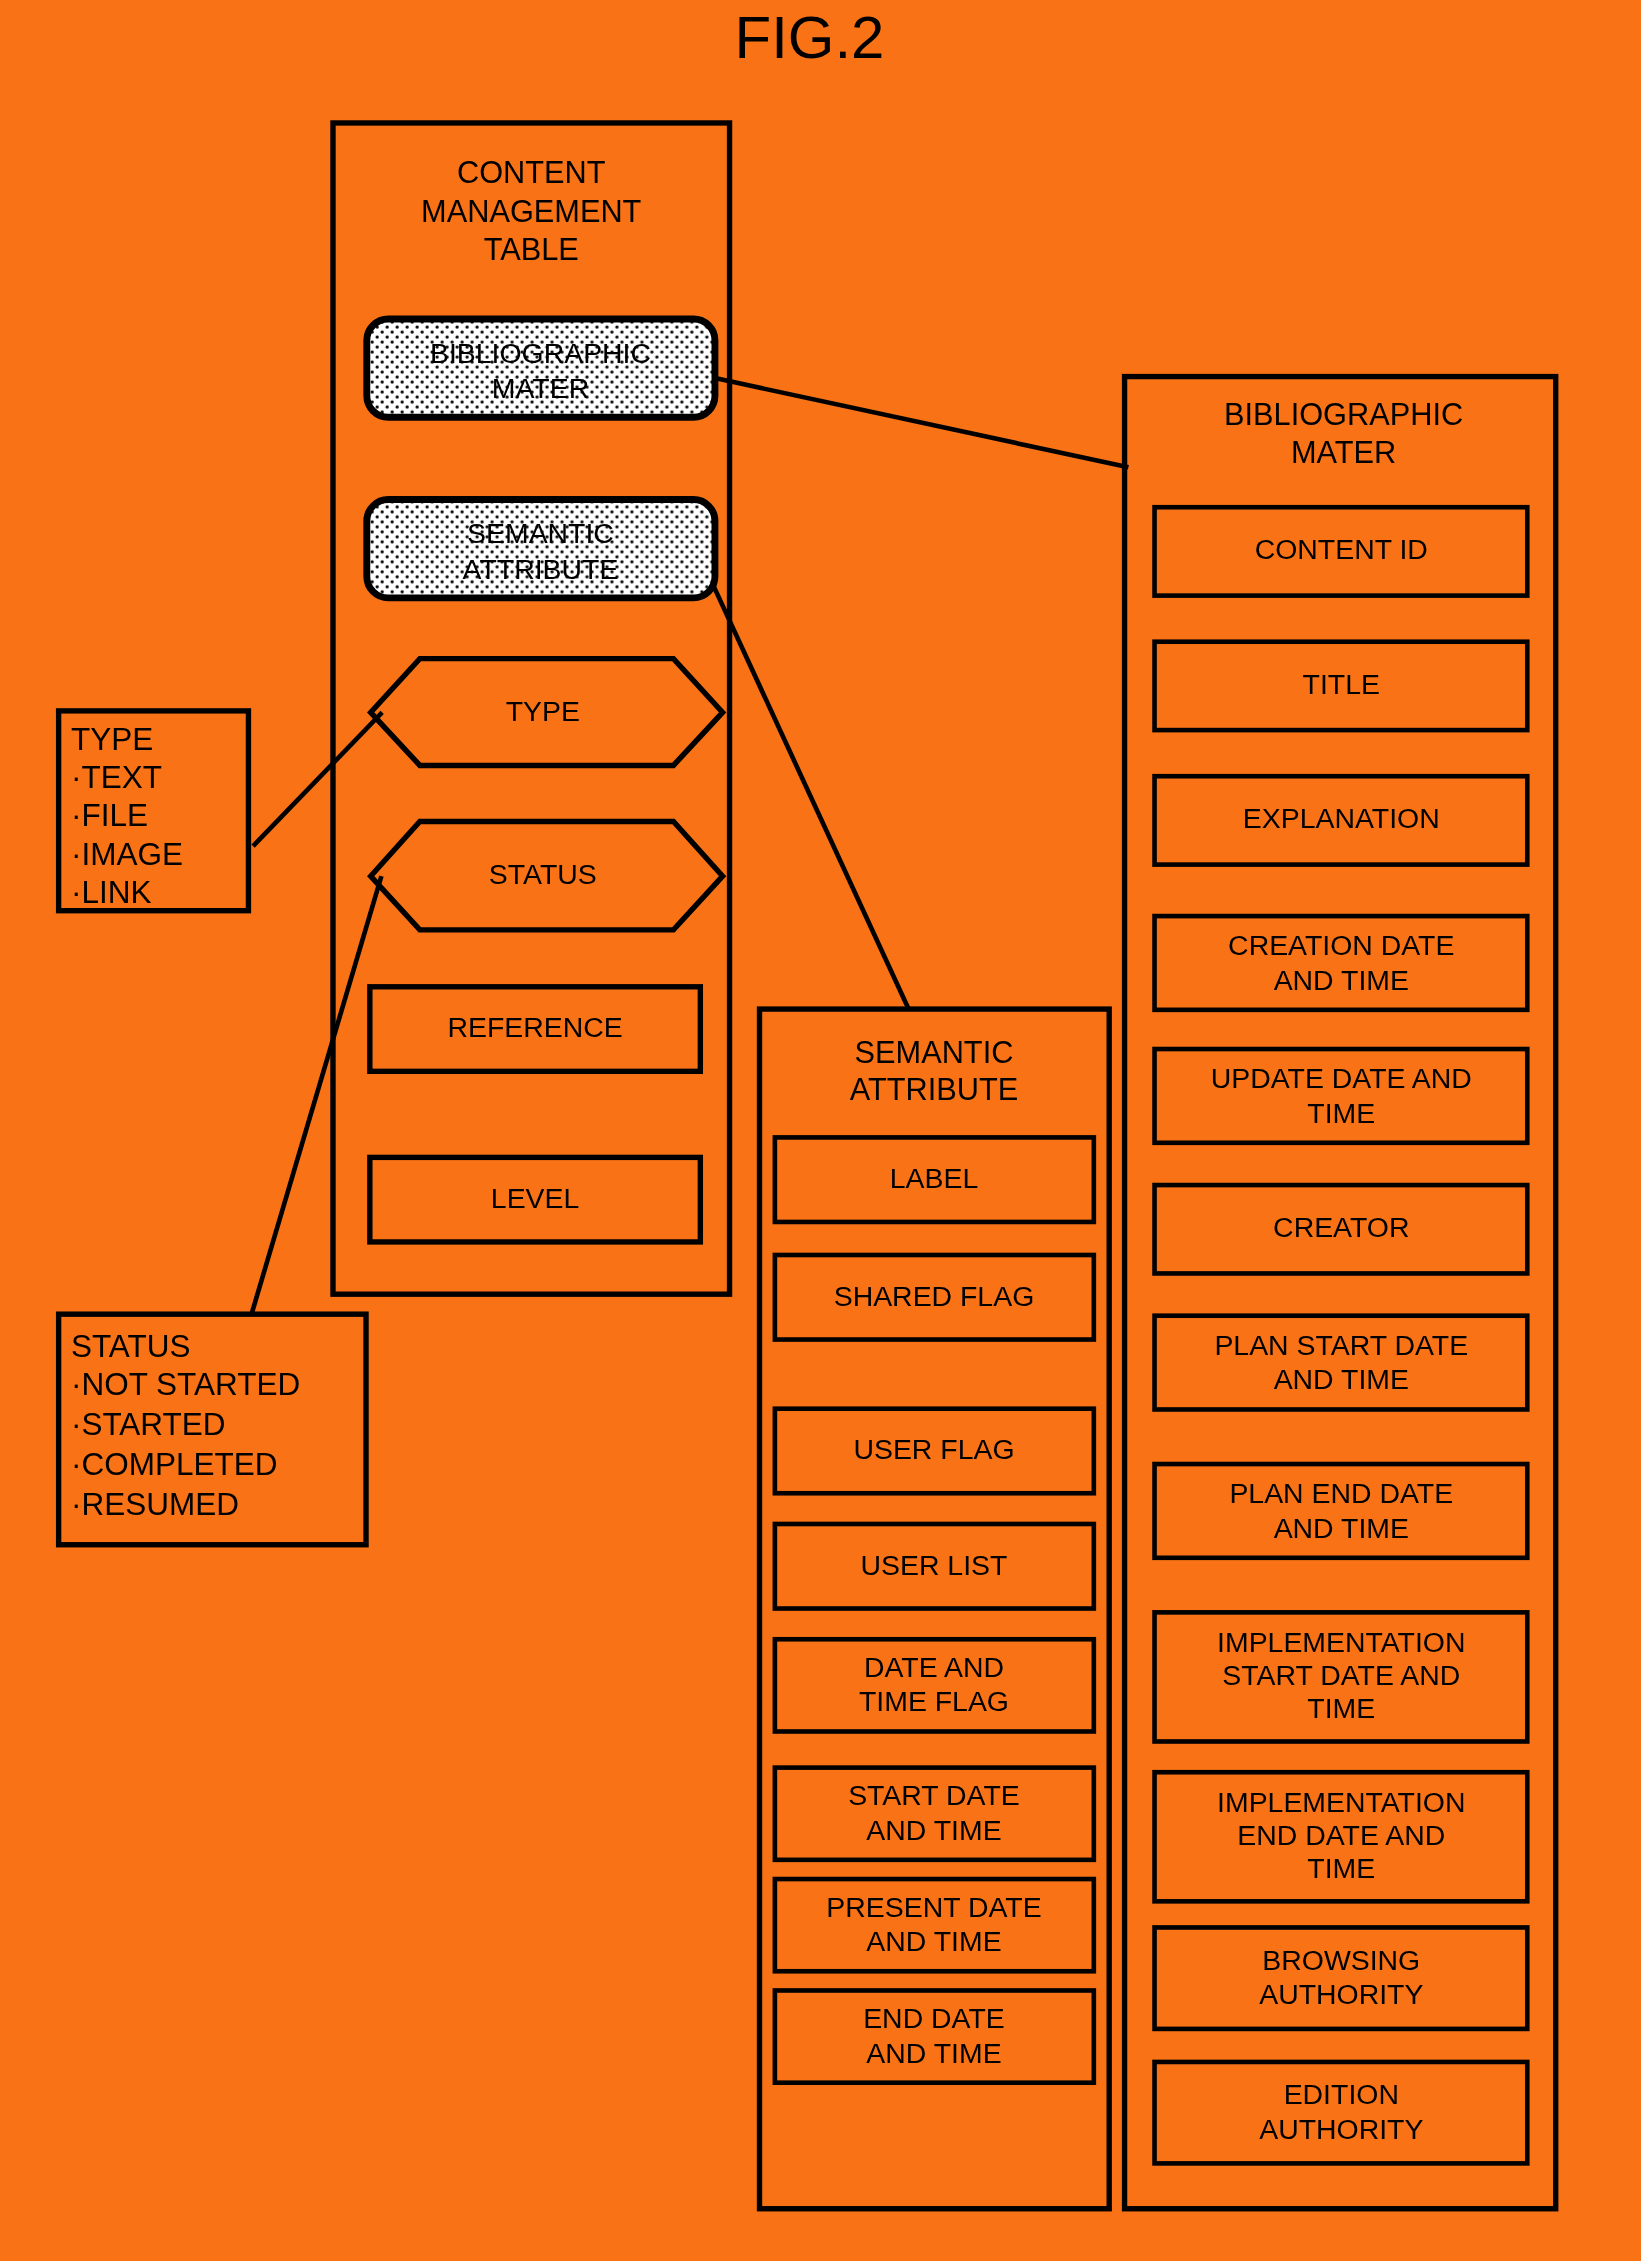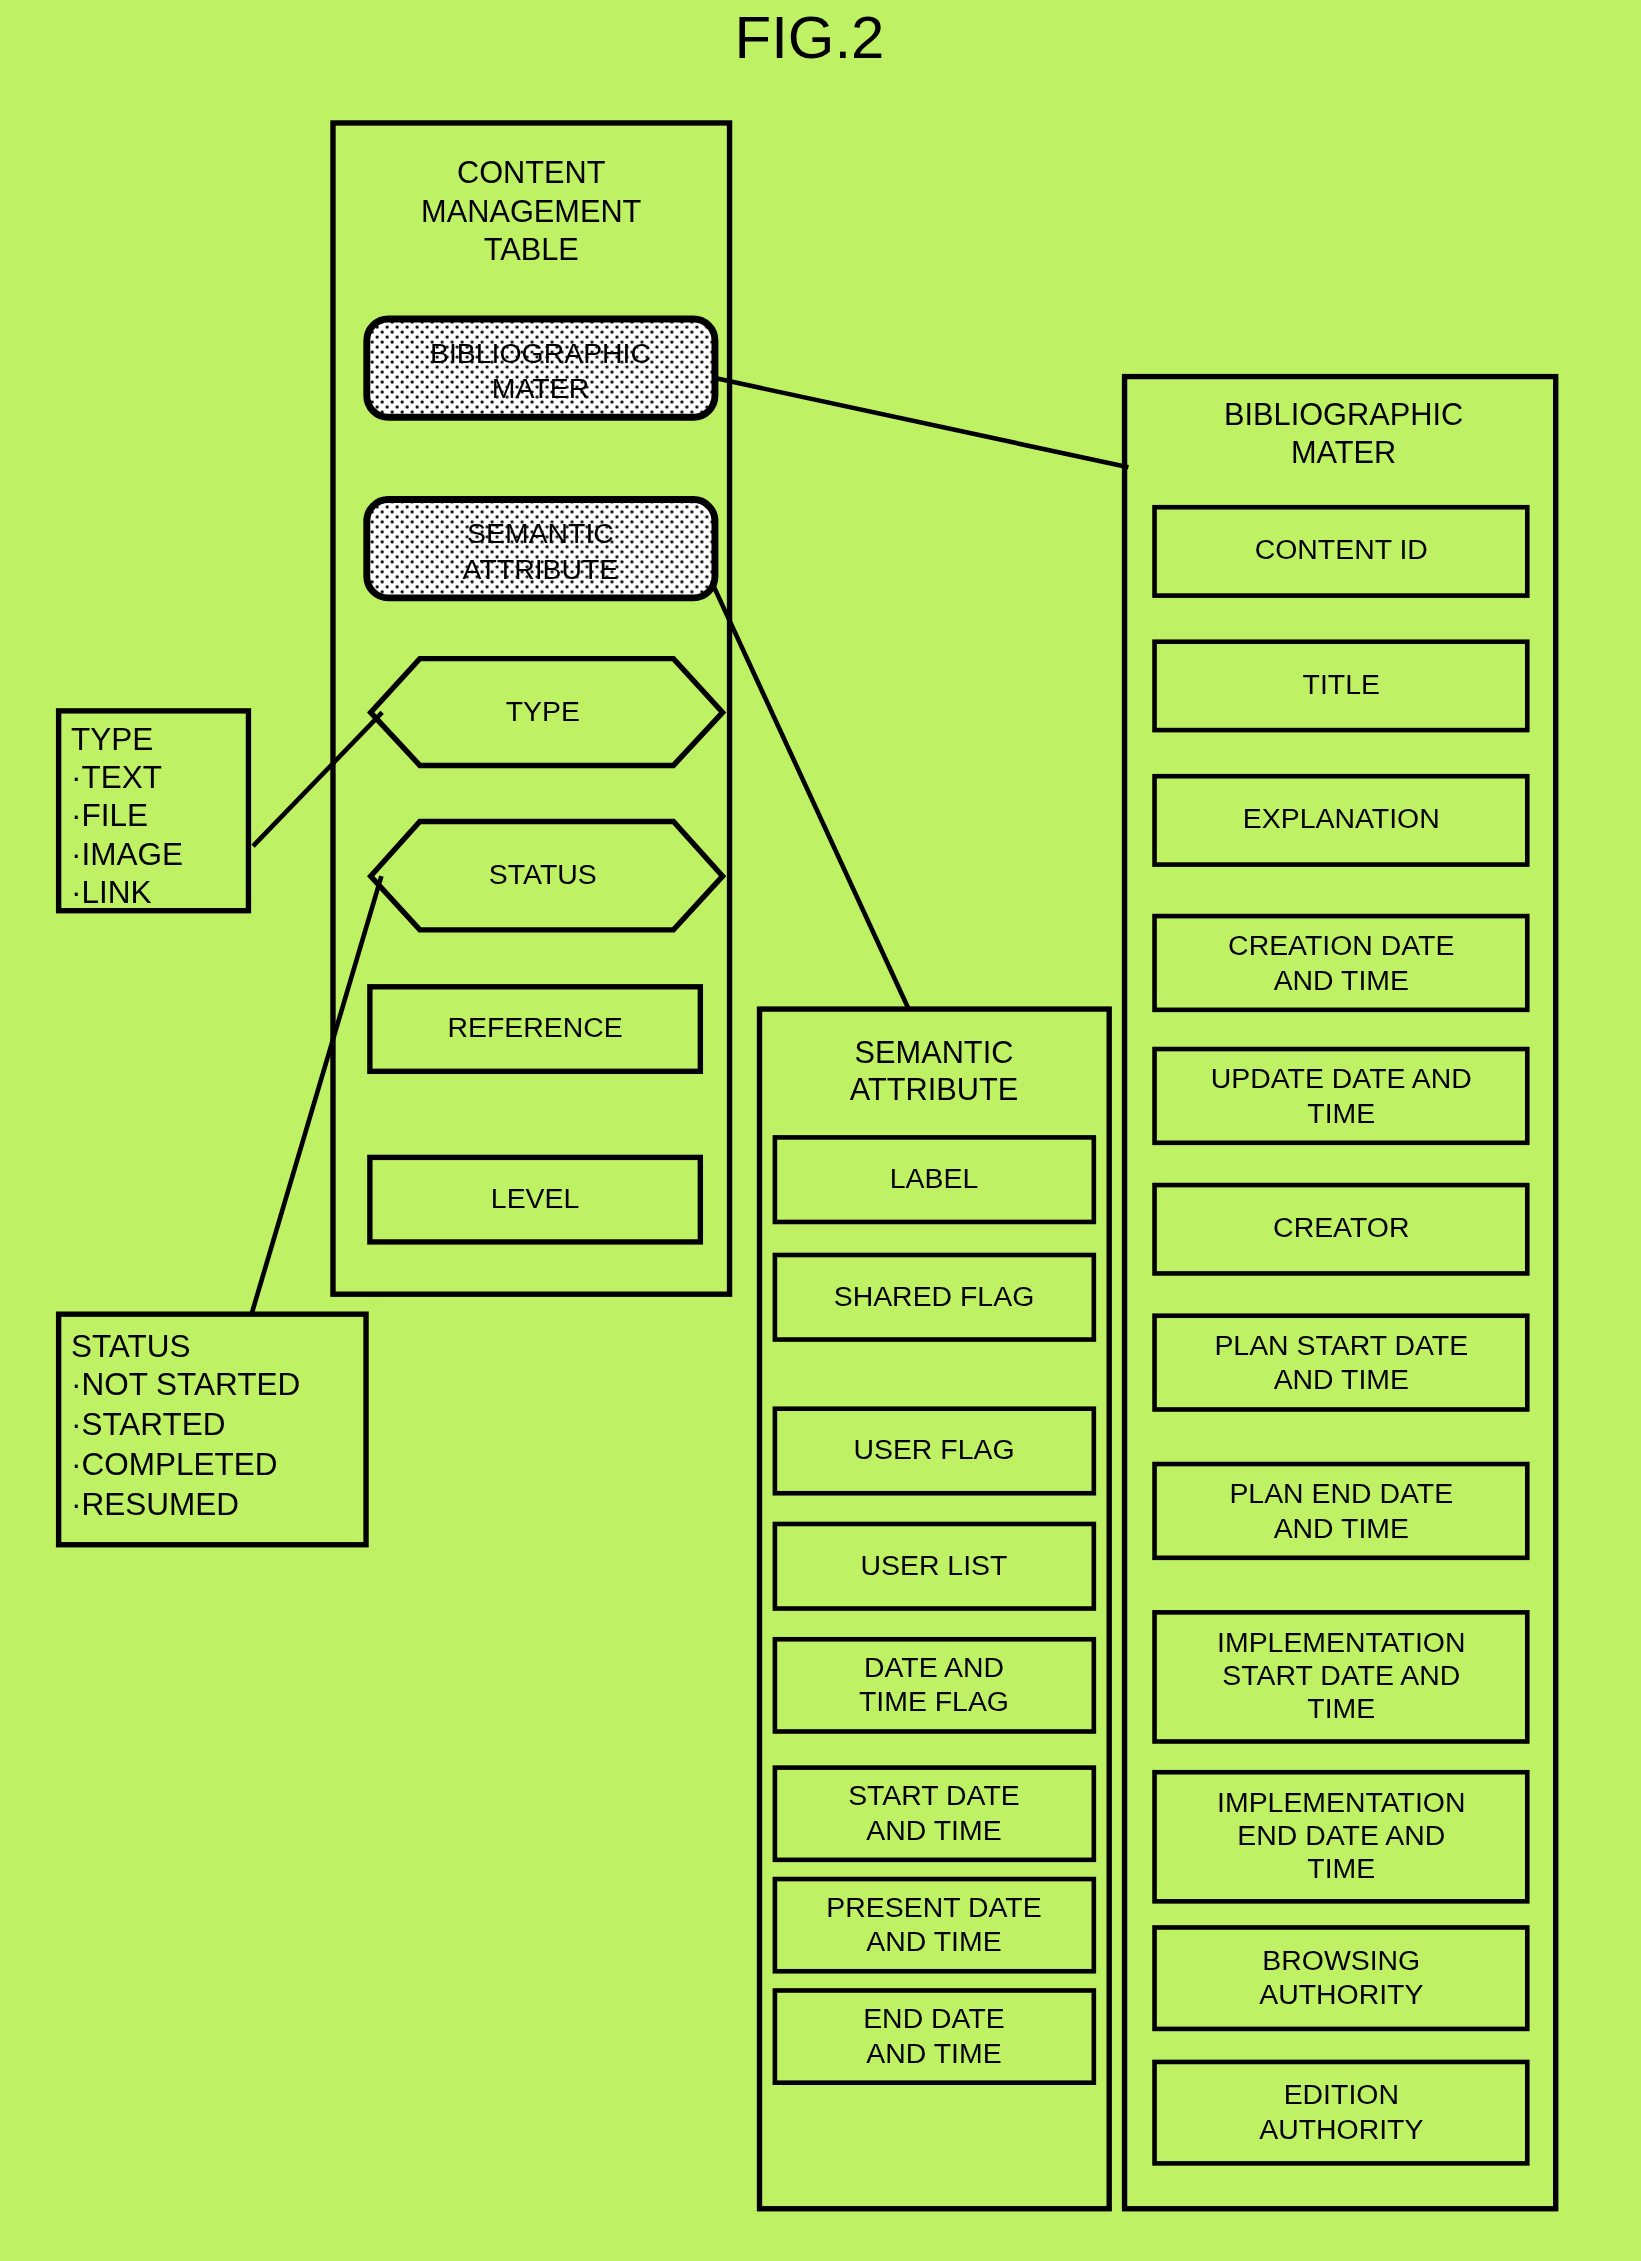--- a/index.html
+++ b/index.html
@@ -4,21 +4,21 @@
 <style>
   html, body {
     margin: 0;
     padding: 0;
     background: #ffffff;
   }
   #figure-root {
     position: relative;
     width: 1642px;
     height: 2261px;
-    background: #bef264;
+    background: #f97316;
     font-family: "Liberation Sans", sans-serif;
     overflow: hidden;
   }
   svg#diagram {
     position: absolute;
     top: 0;
     left: 0;
     width: 1642px;
     height: 2261px;
   }

